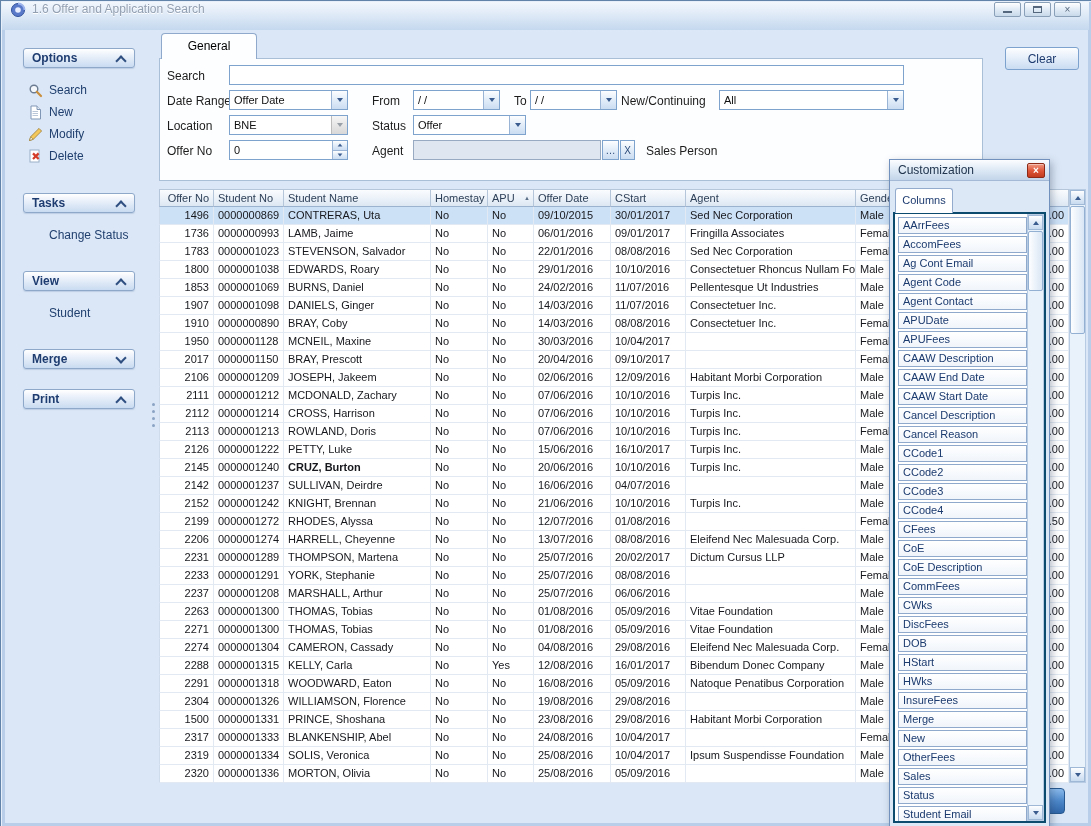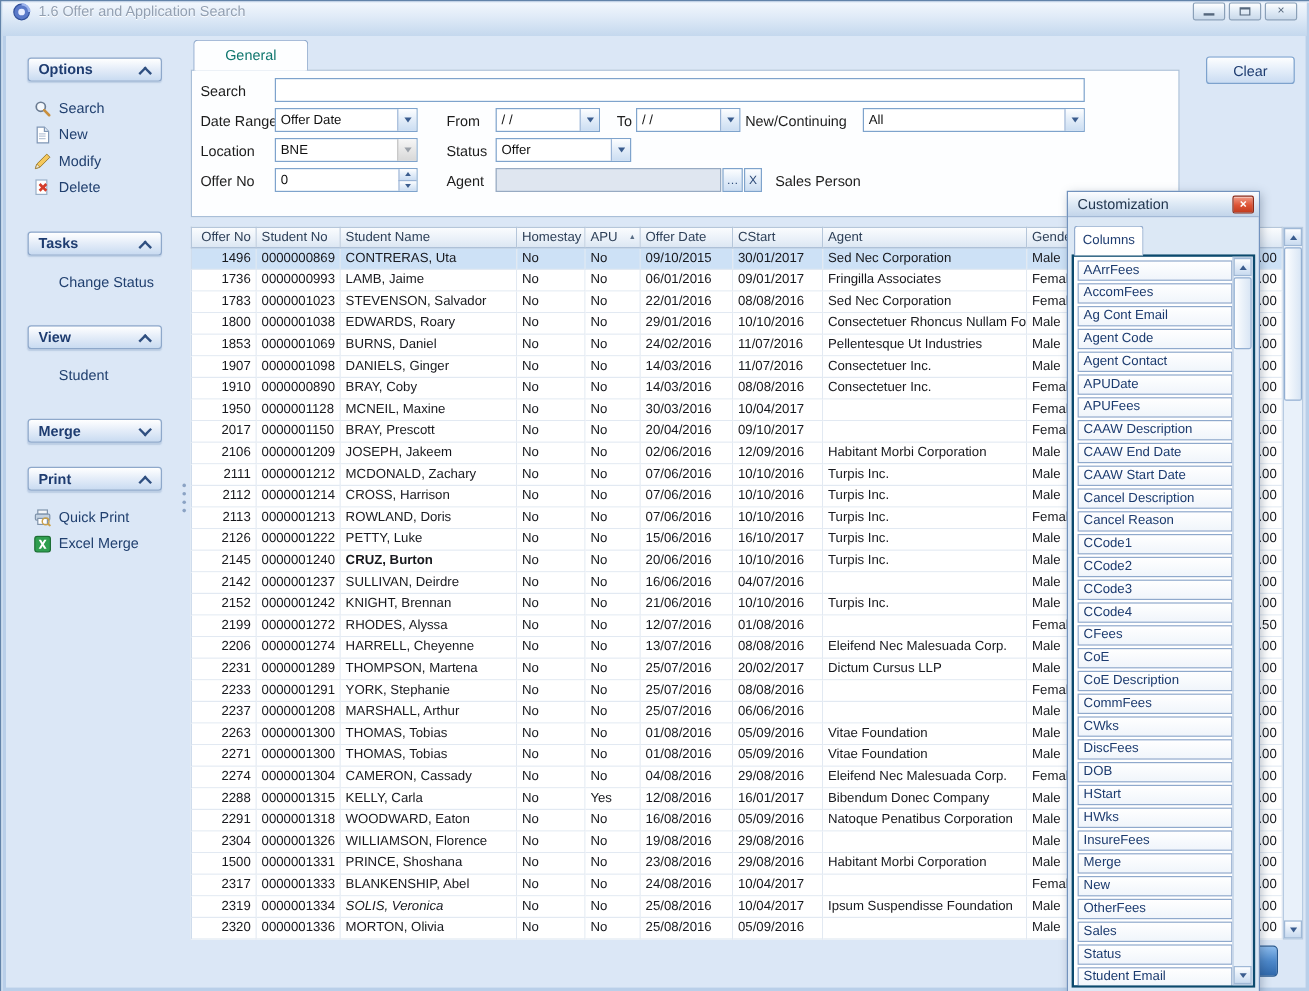--- a/index.html
+++ b/index.html
@@ -19,21 +19,21 @@
   .sb-head{position:relative;height:20px;border:1px solid #8ea8ca;border-radius:3px;background:linear-gradient(#ffffff,#e6eef9 45%,#c9dbf1);display:flex;align-items:center;padding:0 8px;cursor:pointer;box-sizing:border-box;box-shadow:0 1px 1px rgba(120,150,190,.3);}
   .sb-title{font-size:12px;font-weight:bold;color:#1e3c70;}
   .chev{position:absolute;right:9px;top:8px;width:6px;height:6px;border-left:2px solid #2f4f80;border-top:2px solid #2f4f80;transform:rotate(45deg);}
   .chev.down{transform:rotate(225deg);top:4px;}
   .sb-items{padding-top:11px;}
   .sb-item{display:flex;align-items:center;height:22px;padding-left:5px;gap:6px;font-size:12px;color:#21406f;cursor:pointer;white-space:nowrap;}
   .sb-ic{width:15px;height:15px;flex:0 0 15px;display:inline-block;}
   .splitter{position:absolute;left:149px;top:394px;width:7px;height:40px;display:flex;flex-direction:column;align-items:center;justify-content:center;gap:4px;cursor:col-resize;}
   .splitter i{width:3px;height:3px;border-radius:50%;background:#8ba3c4;}
   
-  .tab-general{position:absolute;left:160px;top:32px;width:96px;height:26px;background:#fdfeff;border:1px solid #8fa9cc;border-bottom:none;border-radius:4px 4px 0 0;z-index:3;font-size:12px;color:#0f766e;text-align:center;line-height:25px;cursor:pointer;box-sizing:border-box;}
+  .tab-general{position:absolute;left:160px;top:32px;width:96px;height:26px;background:#fdfeff;border:1px solid #8fa9cc;border-bottom:none;border-radius:4px 4px 0 0;z-index:3;font-size:12px;color:#000000;text-align:center;line-height:25px;cursor:pointer;box-sizing:border-box;}
   .form-panel{position:absolute;left:158px;top:57px;width:824px;height:123px;background:#fdfeff;border:1px solid #a9bfd8;z-index:2;box-sizing:border-box;}
   .flabel{position:absolute;font-size:12px;color:#1d1d1d;white-space:nowrap;}
   .tbox{position:absolute;height:20px;border:1px solid #7ea3cc;background:#fff;font-size:11px;color:#101010;box-sizing:border-box;}
   .tbox .val{position:absolute;left:4px;top:3px;white-space:nowrap;}
   .arrow-btn{position:absolute;top:0;right:0;width:16px;height:18px;background:linear-gradient(#fdfeff,#e4eef9 45%,#cbddf2);border-left:1px solid #9ab4d6;display:flex;align-items:center;justify-content:center;box-sizing:border-box;}
   .arrow-btn.gray{background:linear-gradient(#f6f6f6,#e8e8e8 45%,#d8d8d8);border-left-color:#bcbcbc;}
   .tri{width:0;height:0;border-left:3.5px solid transparent;border-right:3.5px solid transparent;border-top:4.5px solid #3a5c8e;}
   .tri.up{border-top:none;border-bottom:4.5px solid #3a5c8e;}
   .tri.gray{border-top-color:#9aa0a8;}
   .tbox.disabled{background:#dfe6f0;border-color:#97aac2;}
@@ -169,39 +169,20 @@
           <span class="sb-title">Merge</span>
           <span class="chev down"></span>
         </div>
         <div class="sb-items"></div>
       </div>
       <div class="sb-panel" style="top: 359px;">
         <div class="sb-head">
           <span class="sb-title">Print</span>
           <span class="chev"></span>
         </div>
-        <div class="sb-items">
-          <div class="sb-item">
-            <span class="sb-ic"><svg width="15" height="15" viewBox="0 0 15 15">
-                <rect x="3.5" y="1" width="8" height="3.5" fill="#f2f5f9" stroke="#7f93ab"></rect>
-                <rect x="1.5" y="4.5" width="12" height="5" rx="1" fill="#c3d2e2" stroke="#7f93ab"></rect>
-                <rect x="3.5" y="8" width="8" height="5" fill="#fff" stroke="#7f93ab"></rect>
-                <circle cx="10" cy="10.5" r="2.8" fill="none" stroke="#caa04a" stroke-width="1.2"></circle>
-                <line x1="12" y1="12.5" x2="14" y2="14.3" stroke="#caa04a" stroke-width="1.6"></line>
-              </svg></span>
-            <span>Quick Print</span>
-          </div>
-          <div class="sb-item">
-            <span class="sb-ic"><svg width="15" height="15" viewBox="0 0 15 15">
-                <rect x="1" y="1" width="13" height="13" rx="2" fill="#2f9e4f" stroke="#1d6e34"></rect>
-                <path d="M4.2 3.8l2.3 3.7-2.3 3.7h2l1.3-2.2 1.3 2.2h2L8.5 7.5l2.3-3.7h-2L7.5 6 6.2 3.8z" fill="#fff"></path>
-              </svg></span>
-            <span>Excel Merge</span>
-          </div>
-        </div>
       </div>
     </div>
   <div class="splitter">
       <i></i>
       <i></i>
       <i></i>
       <i></i>
     </div>
 
   <div class="tab-general">General</div>
@@ -649,21 +630,21 @@
           <div class="gc" style="width: 46px;">No</div>
           <div class="gc" style="width: 77px;">24/08/2016</div>
           <div class="gc" style="width: 75px;">10/04/2017</div>
           <div class="gc" style="width: 170px;"></div>
           <div class="gc" style="width: 65px;">Female</div>
           <div class="gc ar" style="width: 148px;">.00</div>
         </div>
         <div class="gr">
           <div class="gc ar" style="width: 55px;">2319</div>
           <div class="gc" style="width: 70px;">0000001334</div>
-          <div class="gc" style="width: 147px; font-style: italic;">SOLIS, Veronica</div>
+          <div class="gc" style="width: 147px;">SOLIS, Veronica</div>
           <div class="gc" style="width: 57px;">No</div>
           <div class="gc" style="width: 46px;">No</div>
           <div class="gc" style="width: 77px;">25/08/2016</div>
           <div class="gc" style="width: 75px;">10/04/2017</div>
           <div class="gc" style="width: 170px;">Ipsum Suspendisse Foundation</div>
           <div class="gc" style="width: 65px;">Male</div>
           <div class="gc ar" style="width: 148px;">.00</div>
         </div>
         <div class="gr">
           <div class="gc ar" style="width: 55px;">2320</div>

